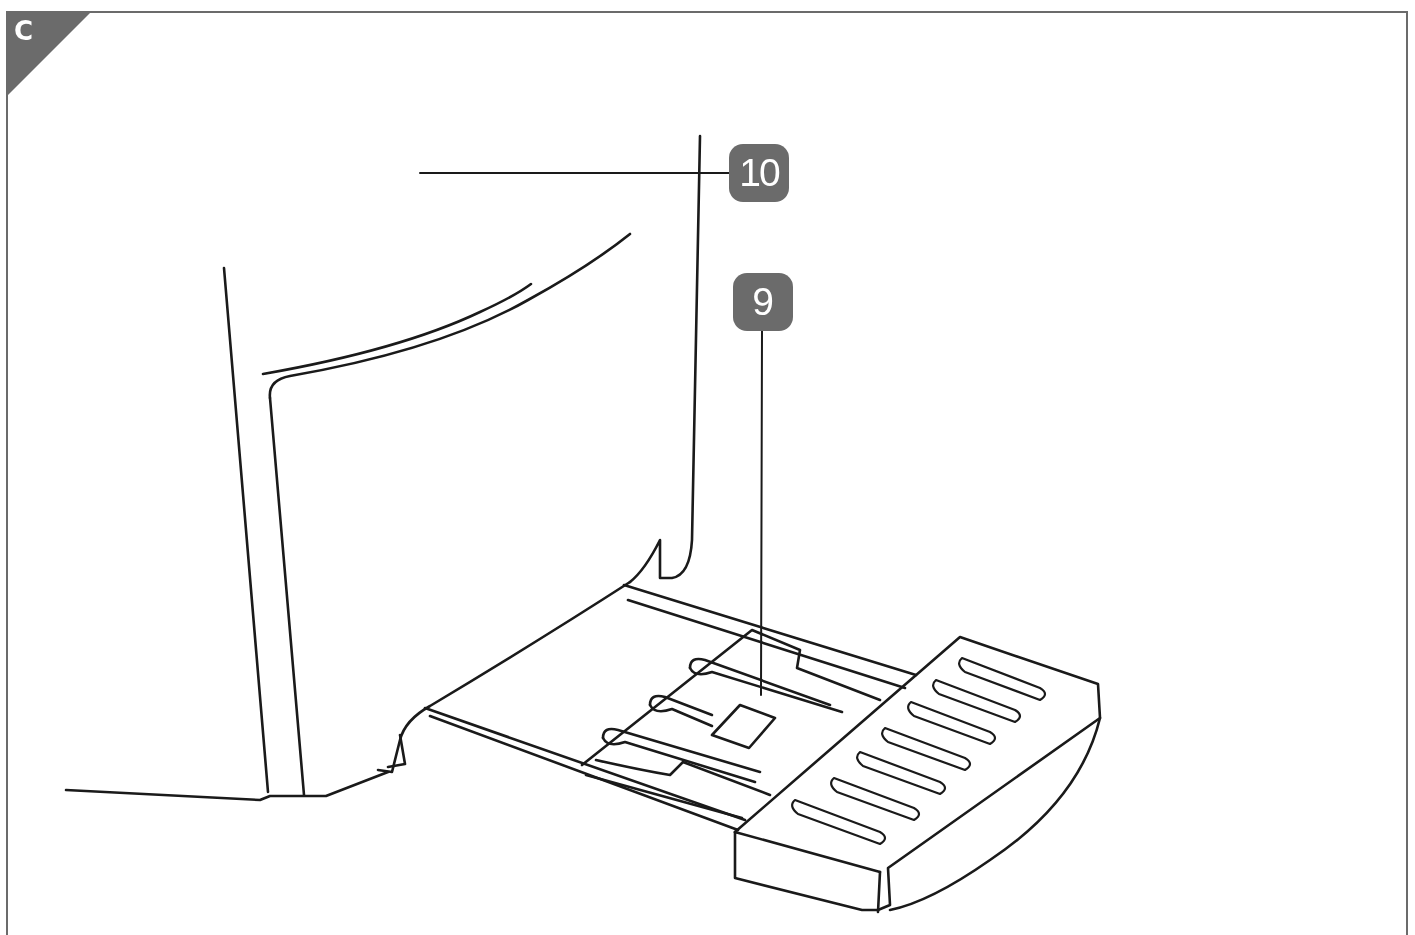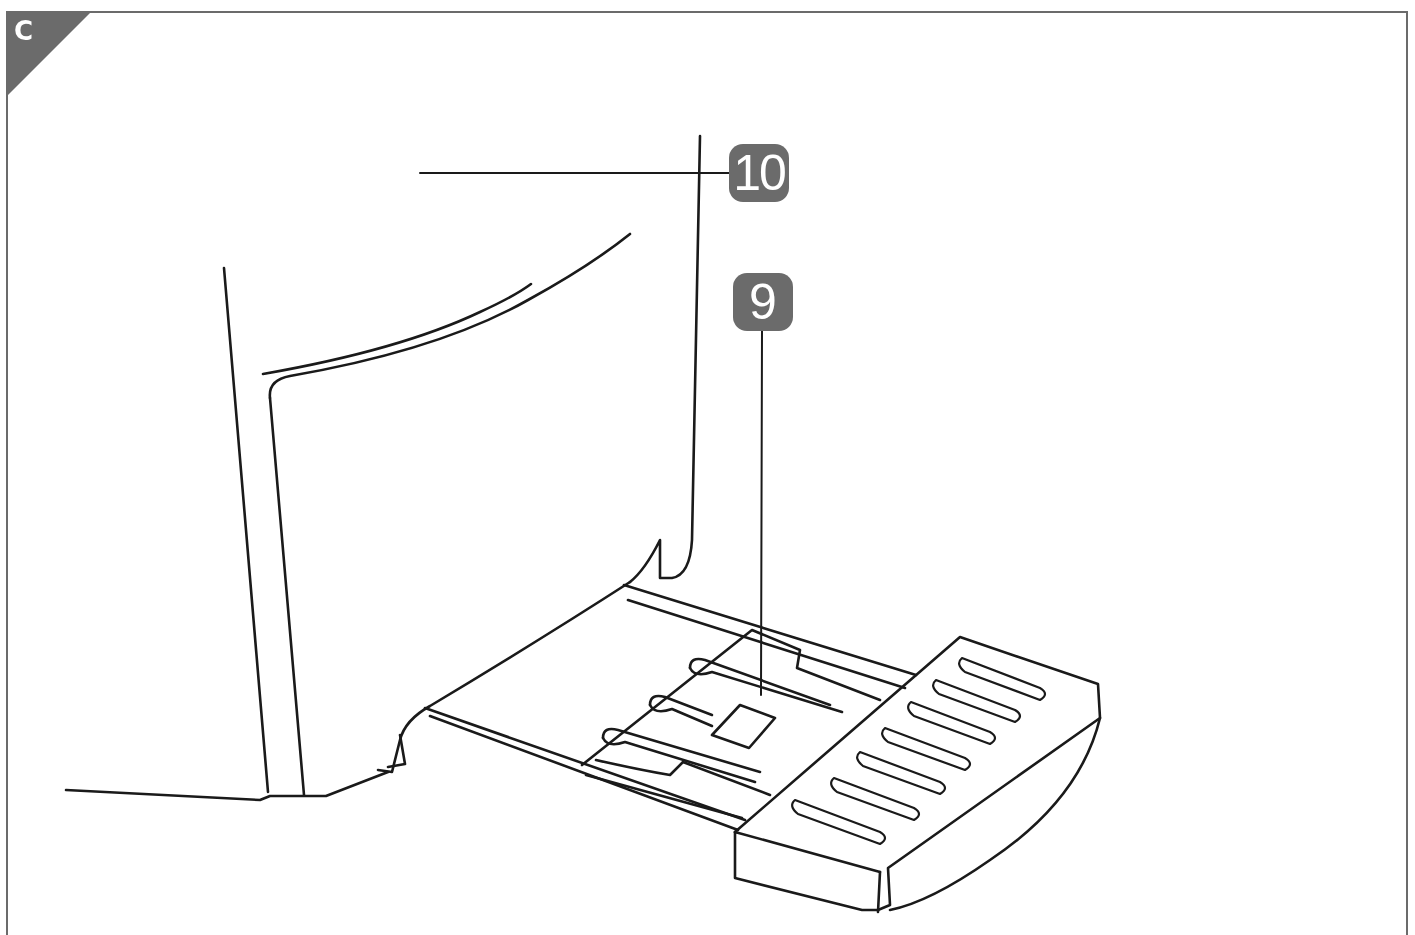--- a/index.html
+++ b/index.html
@@ -1,21 +1,21 @@
 <!DOCTYPE html>
 <html><head>
   <meta charset="utf-8">
   <style>
     html, body { margin: 0; padding: 0; background: #ffffff; }
     body { width: 1415px; height: 935px; position: relative; overflow: hidden; font-family: "DejaVu Sans", sans-serif; }
     #figure { position: absolute; left: 0; top: 0; width: 1415px; height: 935px; }
     .frame { position: absolute; left: 6px; top: 11px; width: 1402px; height: 930px; border: 2px solid #6b6b6b; box-sizing: border-box; }
     .corner { position: absolute; left: 6px; top: 11px; width: 0; height: 0; border-top: 86px solid #6b6b6b; border-right: 86px solid transparent; }
     .corner-letter { position: absolute; left: 14px; top: 16px; color: #ffffff; font-family: "DejaVu Sans", sans-serif; font-weight: bold; font-size: 26px; line-height: 30px; }
-    .callout { position: absolute; background: #6b6b6b; color: #ffffff; border-radius: 14px; font-family: "Liberation Sans", sans-serif; font-size: 50px; line-height: 58px; text-align: center; }
+    .callout { position: absolute; background: #6b6b6b; color: #ffffff; border-radius: 14px; font-family: "Liberation Sans", sans-serif; font-size: 39px; line-height: 58px; text-align: center; }
     .callout-10 { left: 729px; top: 144px; width: 60px; height: 58px; letter-spacing: -2px; }
     .callout-9 { left: 733px; top: 273px; width: 60px; height: 58px; }
     svg { position: absolute; left: 0; top: 0; }
   </style>
 </head>
 <body>
 
 <div id="figure">
   <div class="frame"></div>
   <div class="corner"></div>

